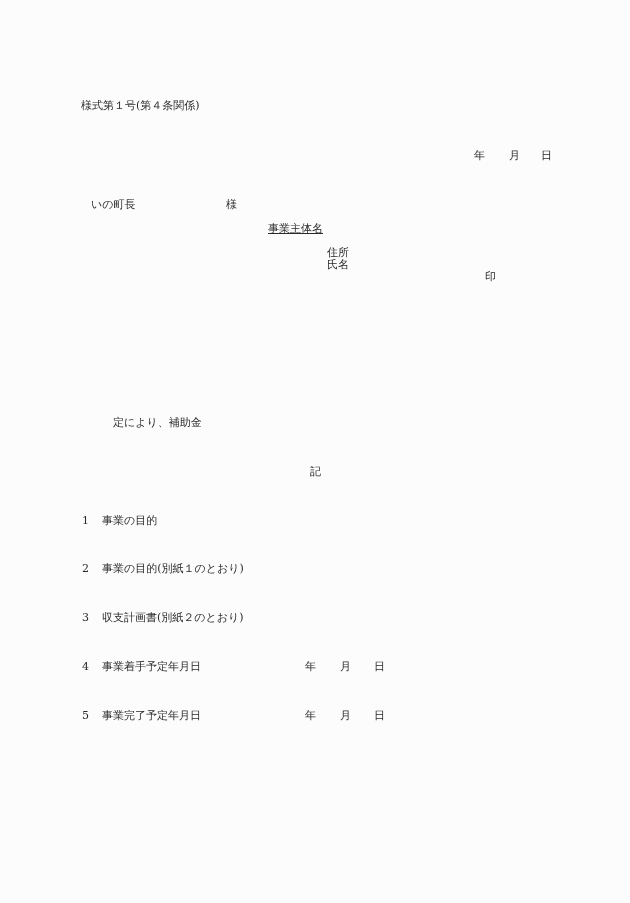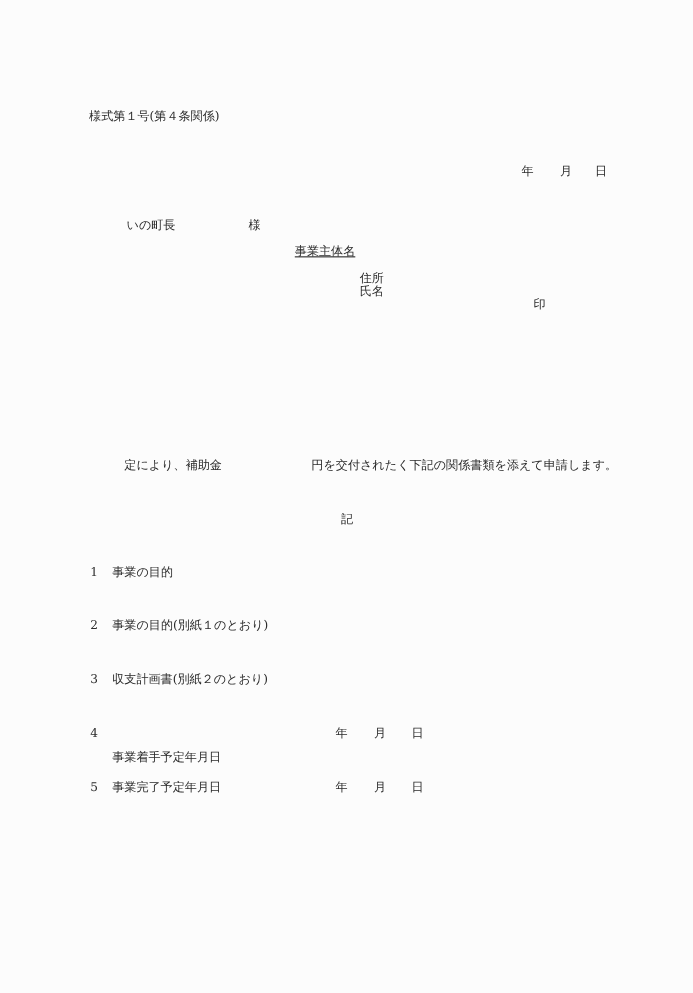--- a/index.html
+++ b/index.html
@@ -38,46 +38,45 @@
 <body>
 
 <div class="page">
 
   <div class="t" style="left:81px; top:99px;">様式第１号(第４条関係)</div>
 
   <div class="t" style="left:474px; top:149px;">年</div>
   <div class="t" style="left:509px; top:149px;">月</div>
   <div class="t" style="left:541px; top:149px;">日</div>
 
-  <div class="t" style="left:91px; top:198px;margin-left:24px;">いの町長</div>
+  <div class="t" style="left:91px; top:198px;">いの町長</div>
   <div class="t" style="left:226px; top:198px;">様</div>
 
   <div class="t" style="left:268px; top:222px;text-decoration:underline;">事業主体名</div>
   <div class="t" style="left:327px; top:246px;">住所</div>
   <div class="t" style="left:327px; top:258px;">氏名</div>
   <div class="t" style="left:485px; top:270px;">印</div>
 
 
   <div class="t" style="left:81px; top:416px;margin-left:32px;">定により、補助金</div>
   <span class="blank" style="left:172px; top:416px; width:110px; height:14px;"></span>
-  <div class="t" style="left:283px; top:416px;">円を交付されたく下記の関係書類を添えて申請します。</div>
 
   <div class="t" style="left:310px; top:465px;">記</div>
 
   <div class="t" style="left:82px; top:514px;">1</div>
   <div class="t" style="left:102px; top:514px;">事業の目的</div>
 
   <div class="t" style="left:82px; top:562px;">2</div>
   <div class="t" style="left:102px; top:562px;">事業の目的(別紙１のとおり)</div>
 
   <div class="t" style="left:82px; top:611px;">3</div>
   <div class="t" style="left:102px; top:611px;">収支計画書(別紙２のとおり)</div>
 
   <div class="t" style="left:82px; top:660px;">4</div>
-  <div class="t" style="left:102px; top:682px;">事業着手予定年月日</div>
+  <div class="t" style="left:102px; top:660px;">事業着手予定年月日</div>
   <div class="t" style="left:305px; top:660px;">年</div>
   <div class="t" style="left:340px; top:660px;">月</div>
   <div class="t" style="left:374px; top:660px;">日</div>
 
   <div class="t" style="left:82px; top:709px;">5</div>
   <div class="t" style="left:102px; top:709px;">事業完了予定年月日</div>
   <div class="t" style="left:305px; top:709px;">年</div>
   <div class="t" style="left:340px; top:709px;">月</div>
   <div class="t" style="left:374px; top:709px;">日</div>
 

